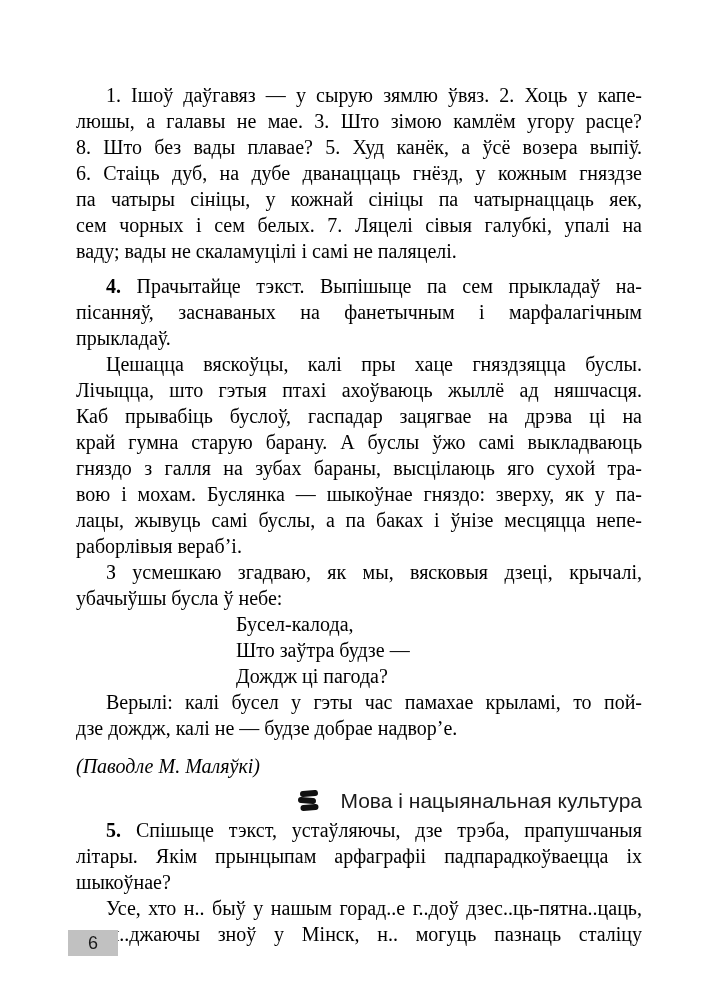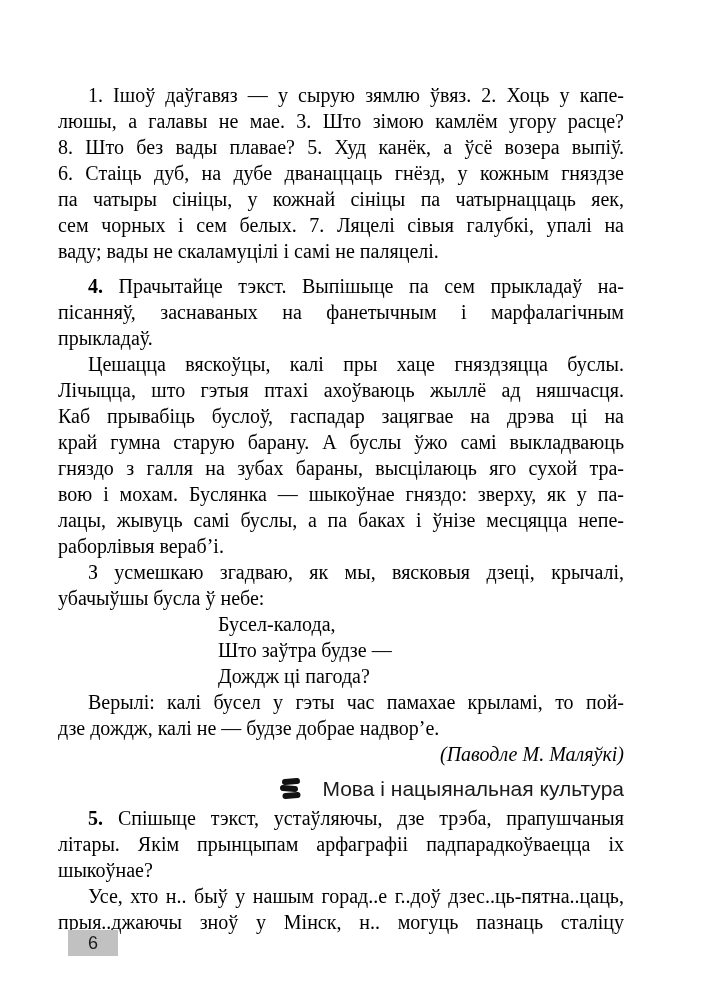--- a/index.html
+++ b/index.html
@@ -6,37 +6,37 @@
   body {
     width: 701px; height: 1000px;
     background: #ffffff;
     color: #000000;
     font-family: "Liberation Serif", "DejaVu Serif", serif;
     position: relative;
     overflow: hidden;
   }
   .text-col {
     position: absolute;
-    left: 58px; top: 82px;
+    left: 76px; top: 82px;
     width: 566px;
     font-size: 20px;
     line-height: 26px;
   }
   .para { margin: 0; }
   .jl { text-align: justify; text-align-last: justify; }
   .last { text-align: left; }
   .first { text-indent: 30px; }
   .instr4 { margin-top: 9px; }
   .instr5 { margin-top: 3px; }
   b.num { font-weight: bold; }
   .verse { margin-left: 160px; }
   .attribution {
-    text-align: right;
+    text-align: left;
     font-style: italic;
-    margin-top: 0;
+    margin-top: 12px;
   }
   .section-heading {
     display: flex;
     justify-content: flex-end;
     align-items: center;
     gap: 19px;
     margin-top: 9px;
     margin-bottom: 3px;
     font-family: "Liberation Sans", sans-serif;
     font-size: 21px;

